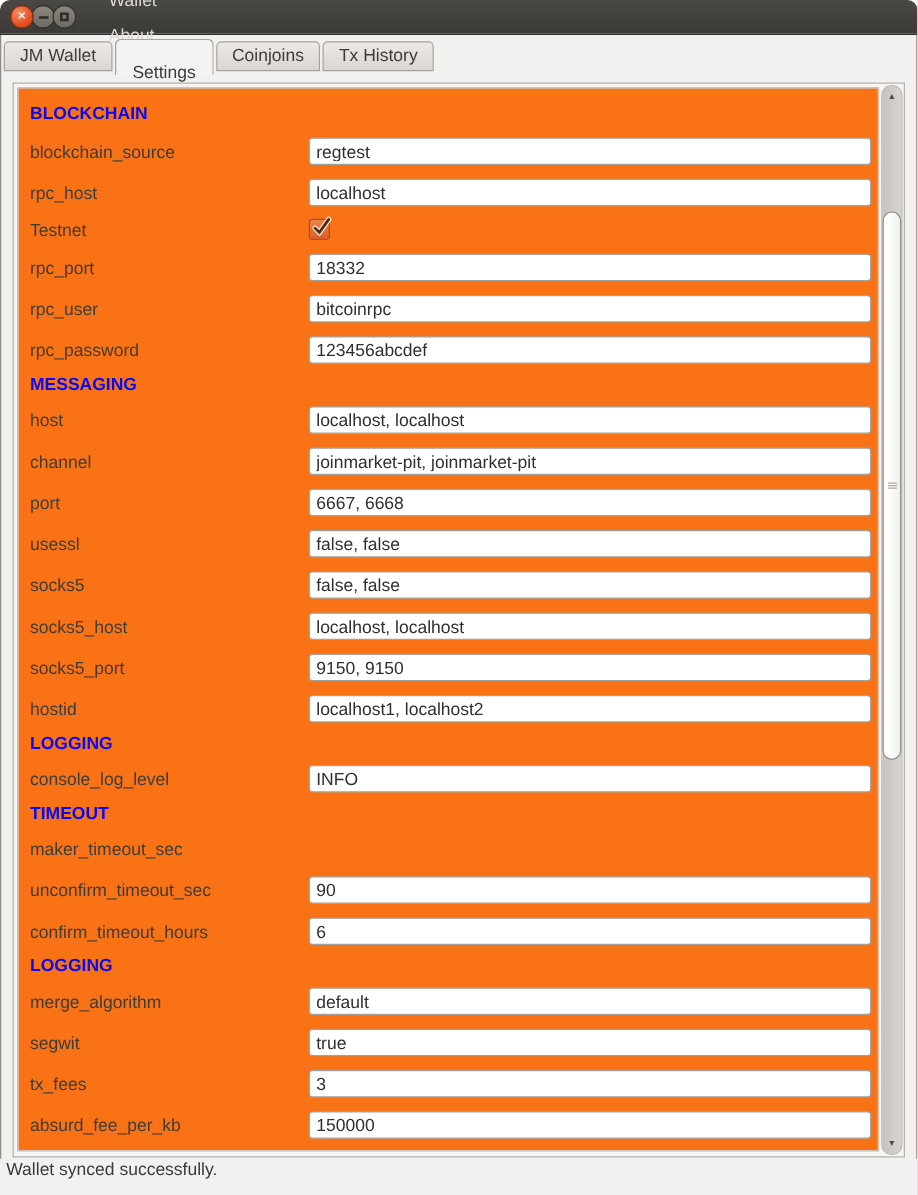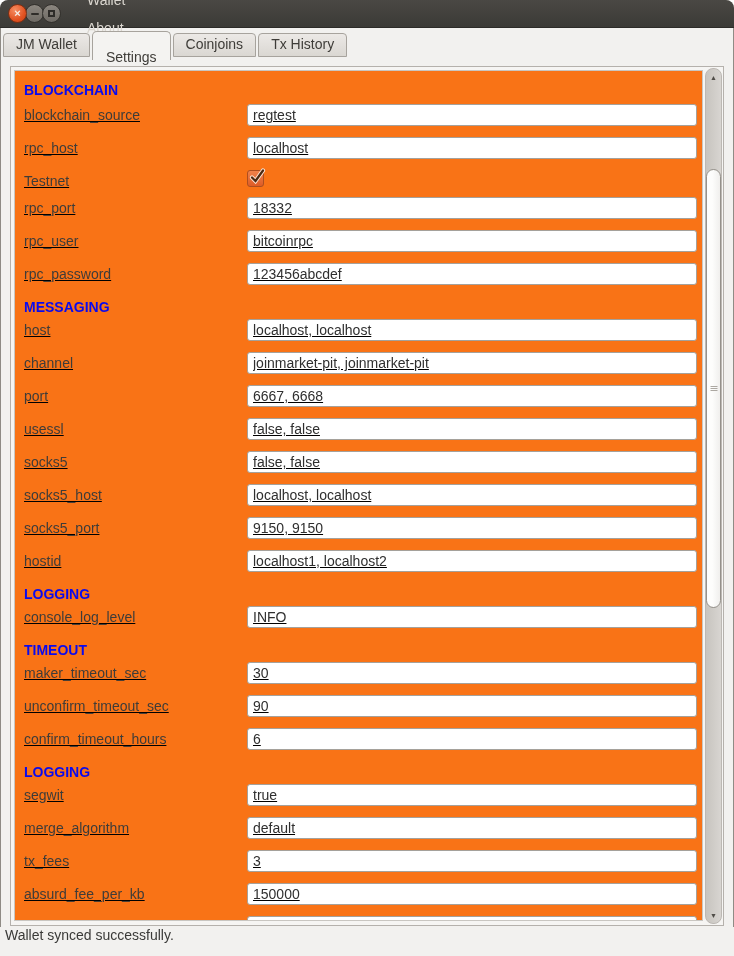--- a/index.html
+++ b/index.html
@@ -64,21 +64,21 @@
   }
   .innerframe{
     position:absolute;left:3px;top:3px;width:689px;height:851px;
     border:1px solid #C9C6C1;background:#f97316;overflow:hidden;
   }
   .section-hdr{
     height:23px;line-height:23px;padding-left:9px;
     color:#0A0AEE;font-size:14px;font-weight:bold;
   }
   .section-hdr.first{height:33px;line-height:normal;display:flex;align-items:flex-end;padding-bottom:6px;}
-  .row{height:33px;display:flex;align-items:flex-start;padding-left:9px;text-decoration:underline;}
+  .row{height:33px;display:flex;align-items:center;padding-left:9px;}
   .row.cb-row{height:27px;}
   .lbl{width:223px;font-size:14px;color:#3E3C39;line-height:22px;flex:none;}
   .field{
     width:450px;height:22px;border:1px solid #A5A19B;border-radius:3px;
     background:#FFFFFF;font-size:14px;color:#2F2F2F;padding:0 5px;
     font-family:"Liberation Sans", sans-serif;outline:none;flex:none;
   }
   .checkbox{
     width:17px;height:17px;border-radius:3px;position:relative;flex:none;
     background:linear-gradient(#F0824B,#DE5C26);
@@ -212,38 +212,37 @@
             <input class="field" type="text" value="localhost1, localhost2" style="">
           </div>
           <div class="section-hdr">LOGGING</div>
           <div class="row">
             <div class="lbl">console_log_level</div>
             <input class="field" type="text" value="INFO" style="">
           </div>
           <div class="section-hdr">TIMEOUT</div>
           <div class="row">
             <div class="lbl">maker_timeout_sec</div>
-            <input class="field" type="text" value="30" style="">
           </div>
           <div class="row">
             <div class="lbl">unconfirm_timeout_sec</div>
             <input class="field" type="text" value="90" style="">
           </div>
           <div class="row">
             <div class="lbl">confirm_timeout_hours</div>
             <input class="field" type="text" value="6" style="">
           </div>
           <div class="section-hdr">LOGGING</div>
           <div class="row">
+            <div class="lbl">merge_algorithm</div>
+            <input class="field" type="text" value="default" style="">
+          </div>
+          <div class="row">
             <div class="lbl">segwit</div>
             <input class="field" type="text" value="true" style="">
-          </div>
-          <div class="row">
-            <div class="lbl">merge_algorithm</div>
-            <input class="field" type="text" value="default" style="">
           </div>
           <div class="row">
             <div class="lbl">tx_fees</div>
             <input class="field" type="text" value="3" style="">
           </div>
           <div class="row">
             <div class="lbl">absurd_fee_per_kb</div>
             <input class="field" type="text" value="150000" style="">
           </div>
           <div class="row">

